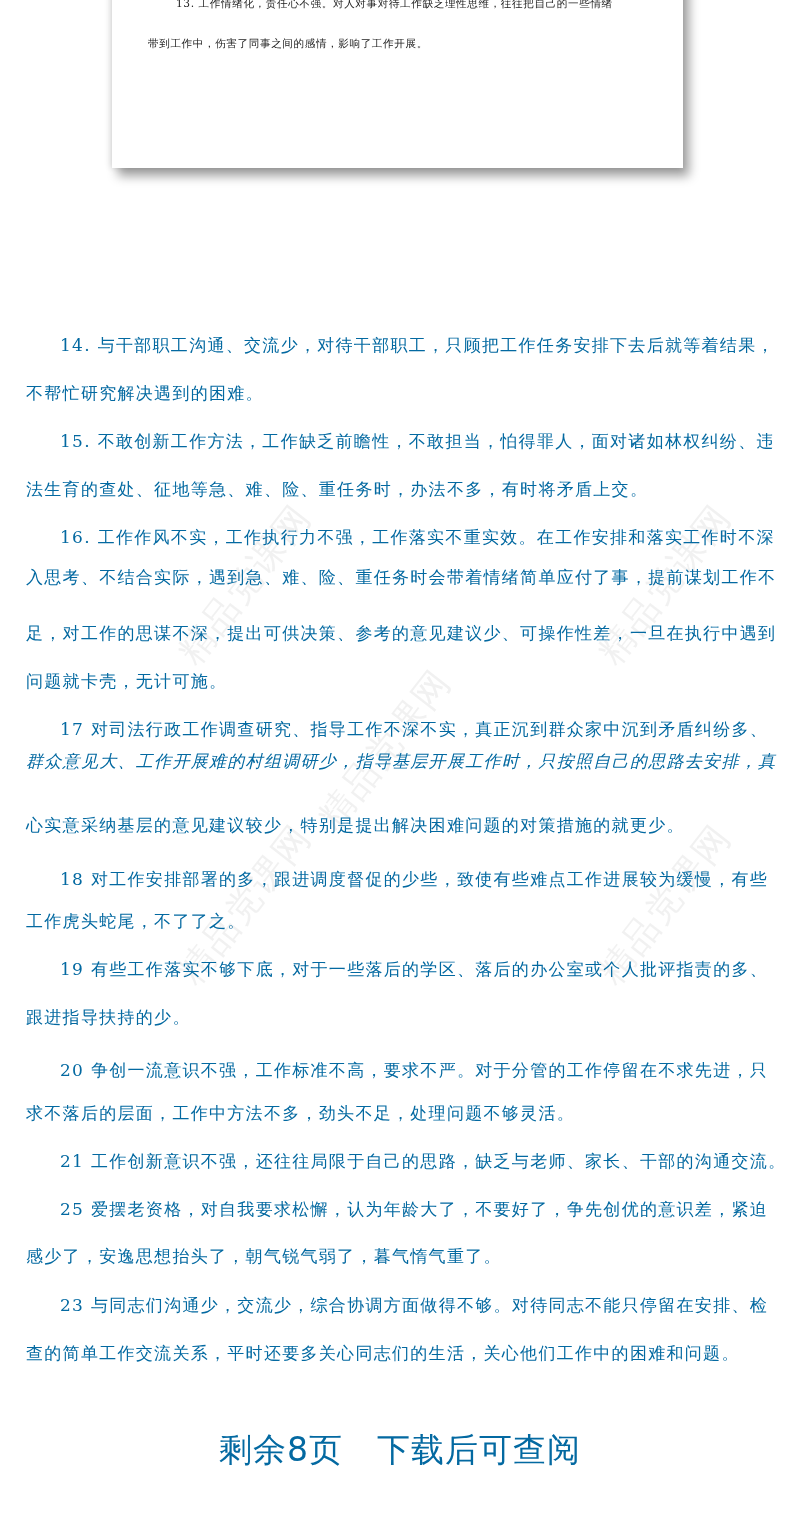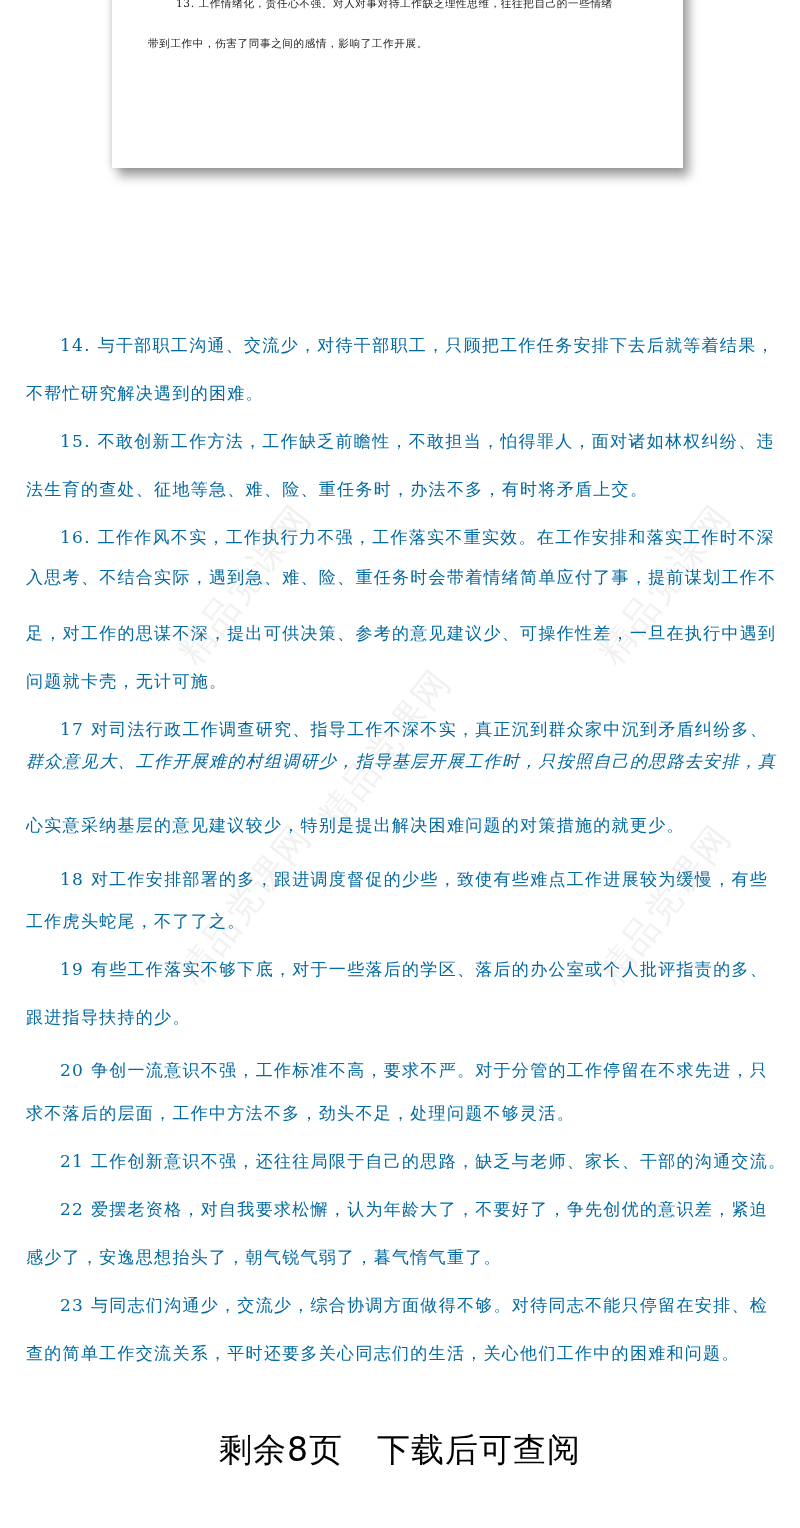--- a/index.html
+++ b/index.html
@@ -75,21 +75,21 @@
 
     
     .footer {
       position: absolute;
       left: 0;
       width: 800px;
       top: 1428px;
       text-align: center;
       font-family: "DejaVu Sans", "Liberation Sans", sans-serif;
       font-size: 33px;
-      color: #000000;
+      color: #0369a1;
       letter-spacing: 1px;
       word-spacing: 0;
     }
     .footer .gap { display: inline-block; width: 34px; }
   </style>
 </head>
 <body>
 
 <div class="page-card">
   <div class="para p13-l1">13. 工作情绪化，责任心不强。对人对事对待工作缺乏理性思维，往往把自己的一些情绪</div>
@@ -140,22 +140,22 @@
   <div class="item" style="top:724px;">
     <div class="line first" style="top:5px;">20 争创一流意识不强，工作标准不高，要求不严。对于分管的工作停留在不求先进，只</div>
     <div class="line" style="top:48px;">求不落后的层面，工作中方法不多，劲头不足，处理问题不够灵活。</div>
   </div>
 
   <div class="item" style="top:820px;">
     <div class="line first" style="top:0;">21 工作创新意识不强，还往往局限于自己的思路，缺乏与老师、家长、干部的沟通交流。</div>
   </div>
 
   <div class="item" style="top:868px;">
-    <div class="line first" style="top:0;">22 爱摆老资格，对自我要求松懈，认为年龄大了，不要好了，争先创优的意识差，紧迫</div>
-    <div class="line" style="top:48px;">感少了，安逸思想抬头了，朝气锐气弱了，暮气惰气重了。</div>
+    <div class="line first" style="top:0;">25 爱摆老资格，对自我要求松懈，认为年龄大了，不要好了，争先创优的意识差，紧迫</div>
+    <div class="line" style="top:48px;font-family:Liberation Serif, serif;">感少了，安逸思想抬头了，朝气锐气弱了，暮气惰气重了。</div>
   </div>
 
   <div class="item" style="top:964px;">
     <div class="line first" style="top:0;">23 与同志们沟通少，交流少，综合协调方面做得不够。对待同志不能只停留在安排、检</div>
     <div class="line" style="top:48px;">查的简单工作交流关系，平时还要多关心同志们的生活，关心他们工作中的困难和问题。</div>
   </div>
 </div>
 
 <div class="footer">
   <span>剩余8页</span><span class="gap"></span><span>下载后可查阅</span>

